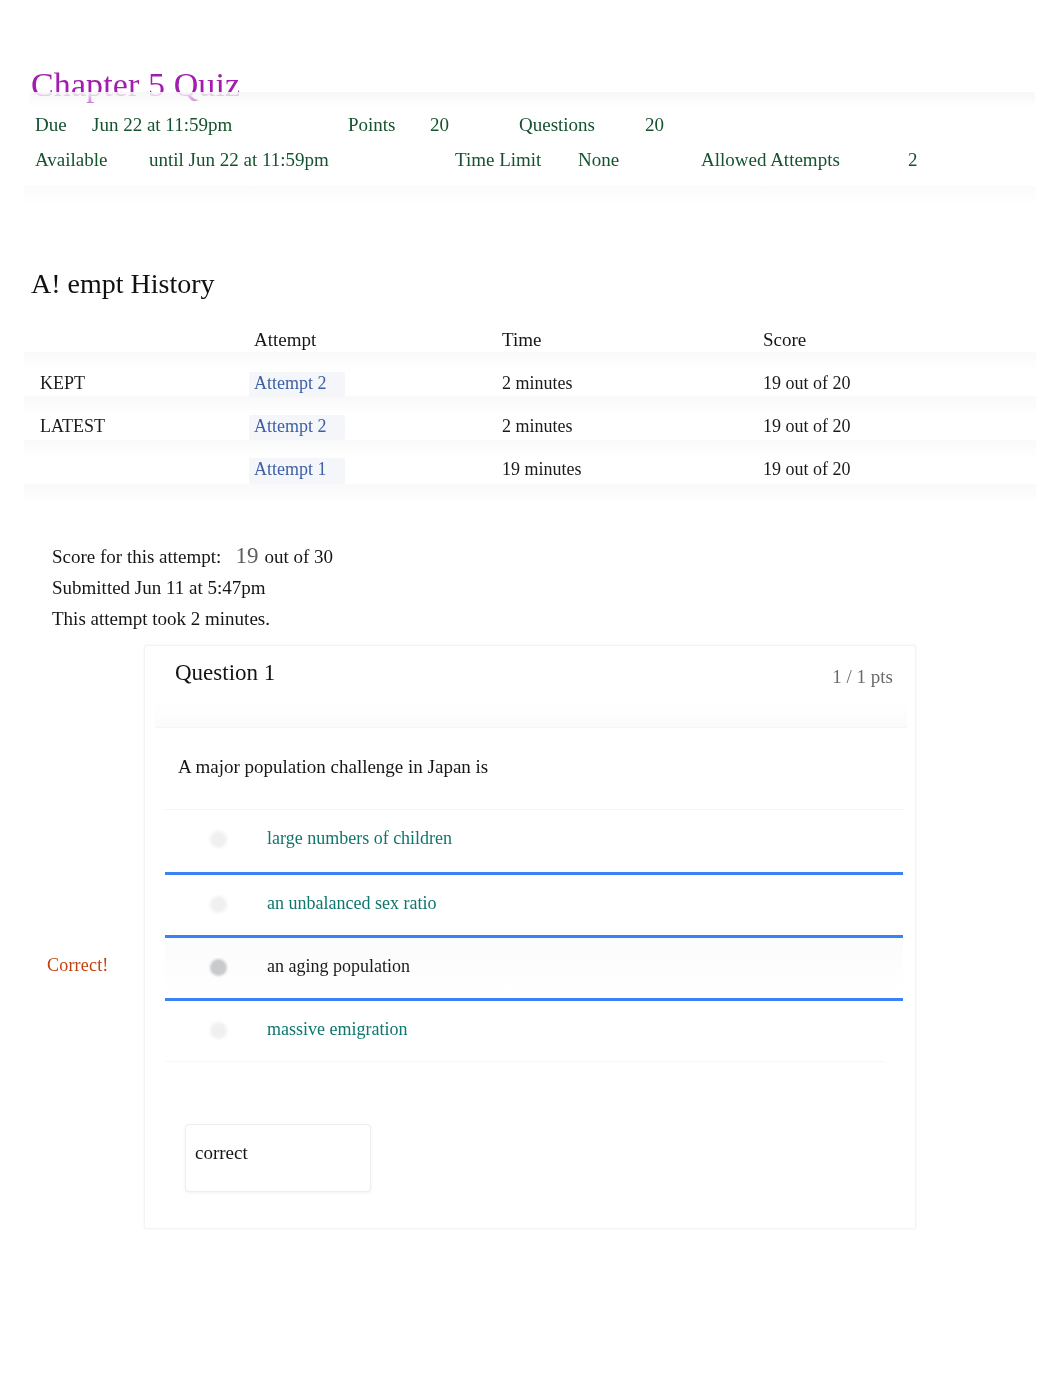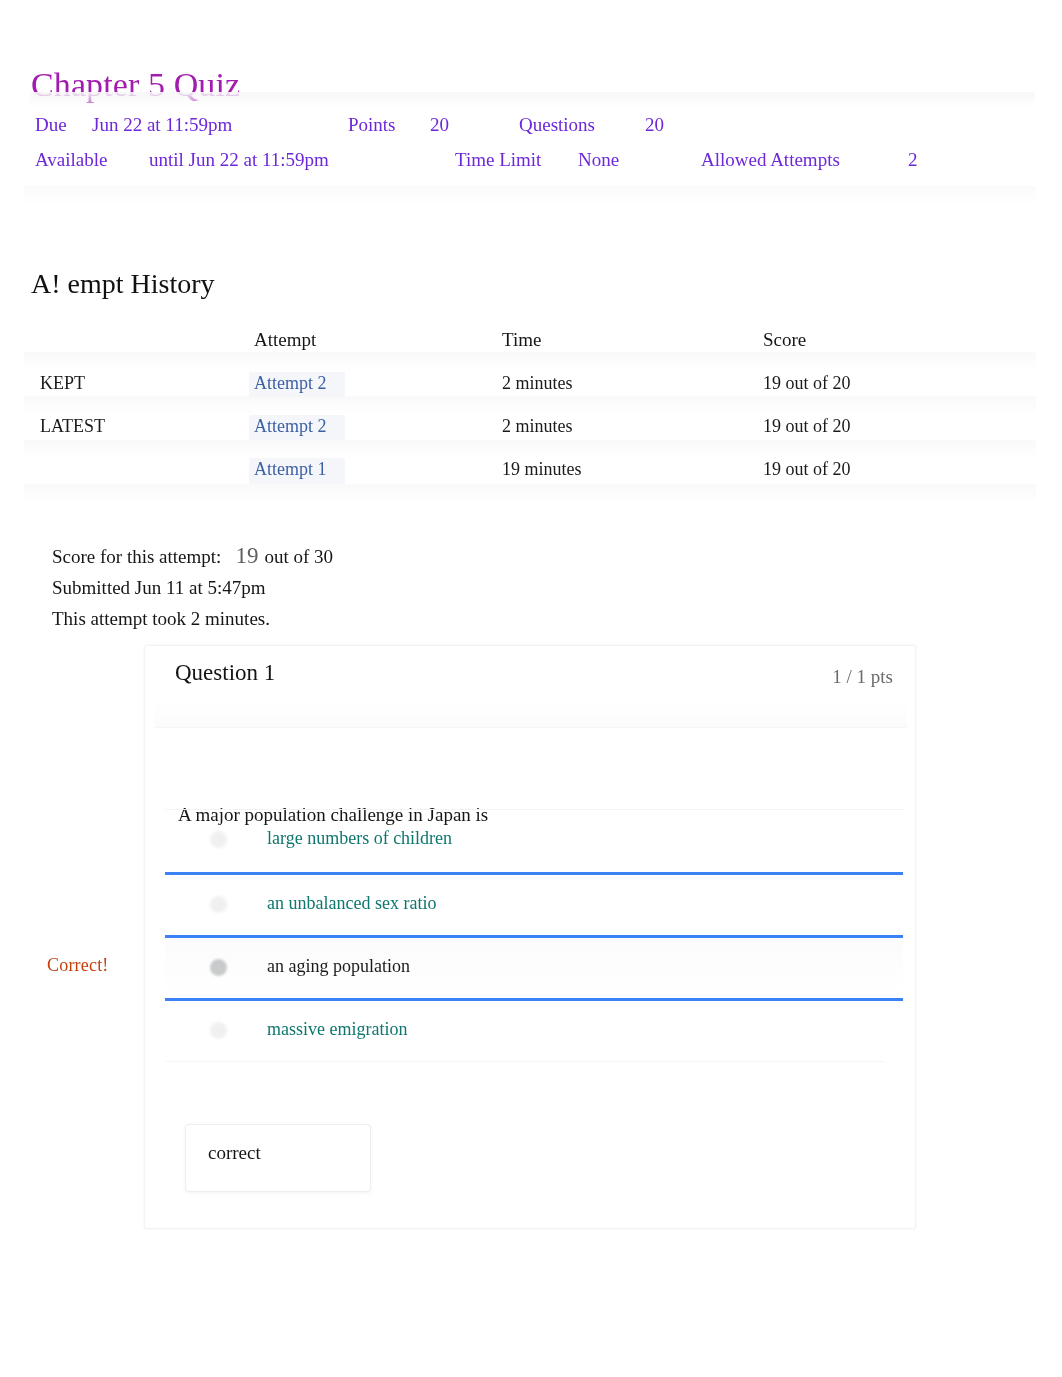--- a/index.html
+++ b/index.html
@@ -50,21 +50,21 @@
     background: linear-gradient(to bottom, rgba(250,250,251,0.9), rgba(255,255,255,0));
   }
 
   
   .meta {
     position: absolute;
     left: 0;
     top: 110px;
     width: 1062px;
     font-size: 19px;
-    color: #6d28d9;
+    color: #14532d;
   }
   .meta-row {
     position: relative;
     height: 35px;
   }
   .m {
     position: absolute;
     white-space: nowrap;
     line-height: 30px;
   }
@@ -172,21 +172,20 @@
     top: 20px;
     font-size: 19px;
     color: #6a6b6e;
   }
   .q-text {
     position: absolute;
     left: 33px;
     top: 110px;
     font-size: 19px;
     color: #161616;
-    margin-top: 48px;
   }
 
   
   .answers {
     position: absolute;
     left: 20px;
     top: 163px;
     width: 738px;
   }
   .answer {
@@ -249,21 +248,21 @@
     top: 0;
     width: 186px;
     height: 68px;
     border: 1px solid #eceef1;
     border-radius: 4px;
     background: #ffffff;
     box-shadow: 0 1px 3px rgba(226,231,238,0.55);
   }
   .comment-text {
     position: absolute;
-    left: 23px;
+    left: 10px;
     top: 18px;
     font-size: 19px;
     color: #161616;
   }
 
   
   .ans-bottom-rule {
     position: absolute;
     left: 20px;
     top: 415px;

